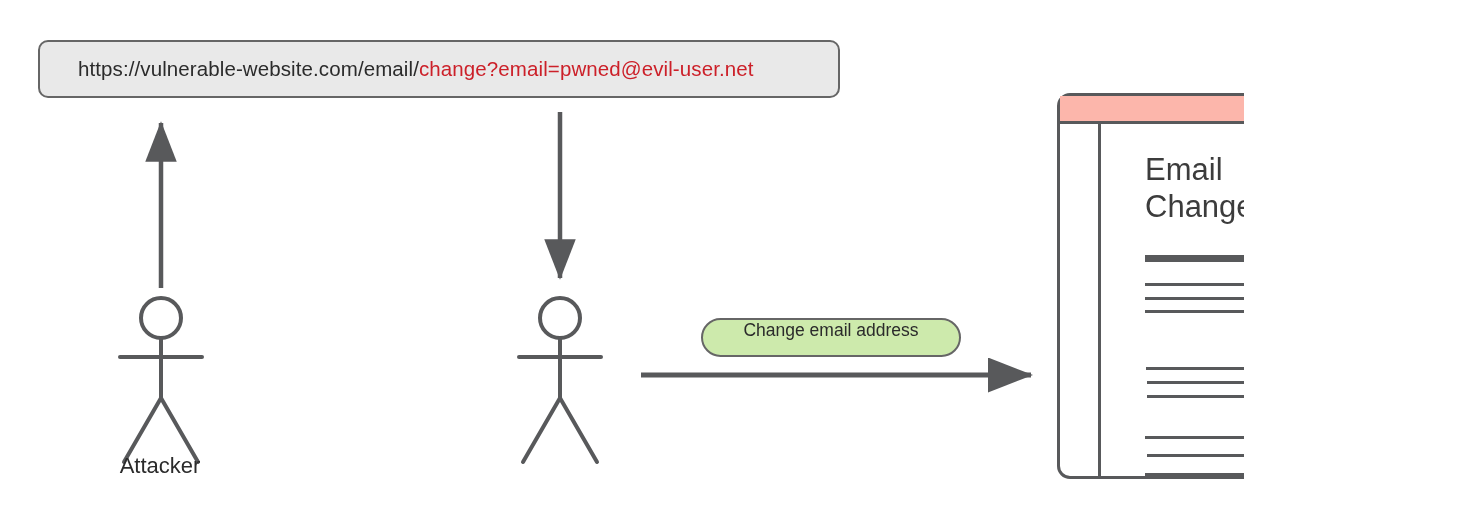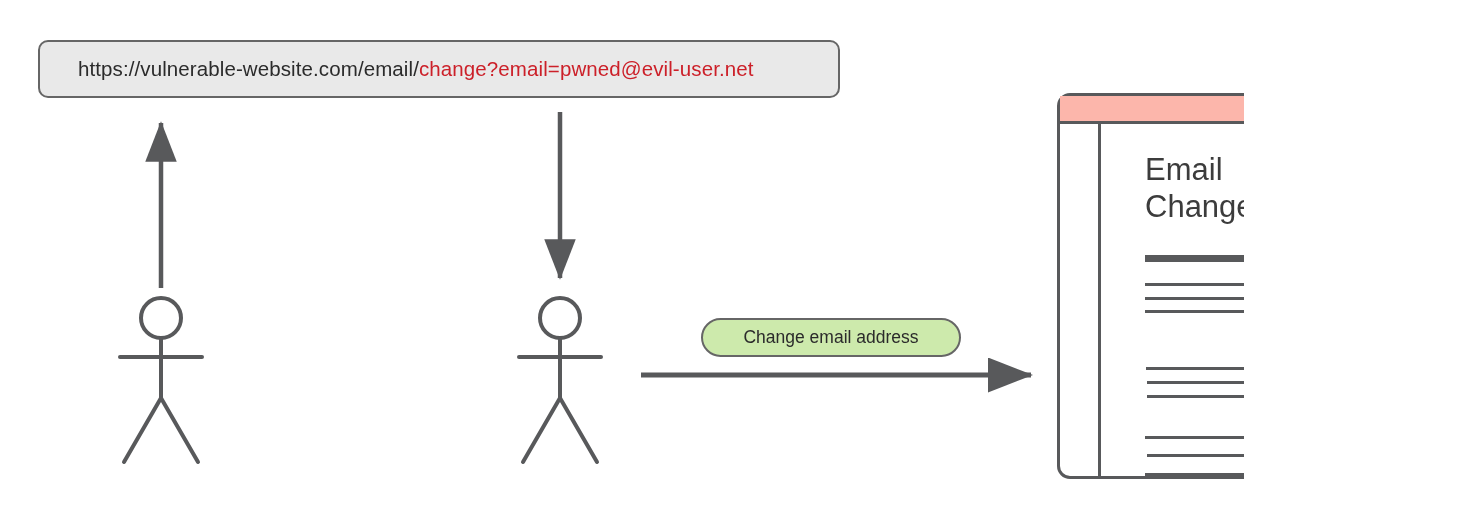--- a/index.html
+++ b/index.html
@@ -53,21 +53,20 @@
     position: absolute;
     left: 701px;
     top: 318px;
     width: 260px;
     height: 39px;
     background: #cdeaac;
     border: 2px solid #666666;
     border-radius: 20px;
     box-sizing: border-box;
     display: flex;
-    align-items: center;
     justify-content: center;
   }
   .pill span {
     font-size: 17.5px;
     color: #2b2b2b;
     white-space: nowrap;
   }
   
   .fig-label {
     position: absolute;
@@ -181,20 +180,21 @@
   </svg>
 
   <div class="url-bar">
     <div class="url-text"><span>https://vulnerable-website.com/email/</span><span class="danger">change?email=pwned@evil-user.net</span></div>
   </div>
 
   <div class="pill">
     <span>Change email address</span>
   </div>
 
+  <div class="fig-label" id="label-attacker">Attacker</div>
 
   <div class="browser">
     <div class="browser-header"></div>
     <div class="col-divider" id="col-divider-left"></div>
     <div class="col-divider" id="col-divider-right"></div>
     <div class="page-body">
       <div class="page-title">Email
 Changed</div>
       <div class="title-rule"></div>
       <div id="content-lines">

